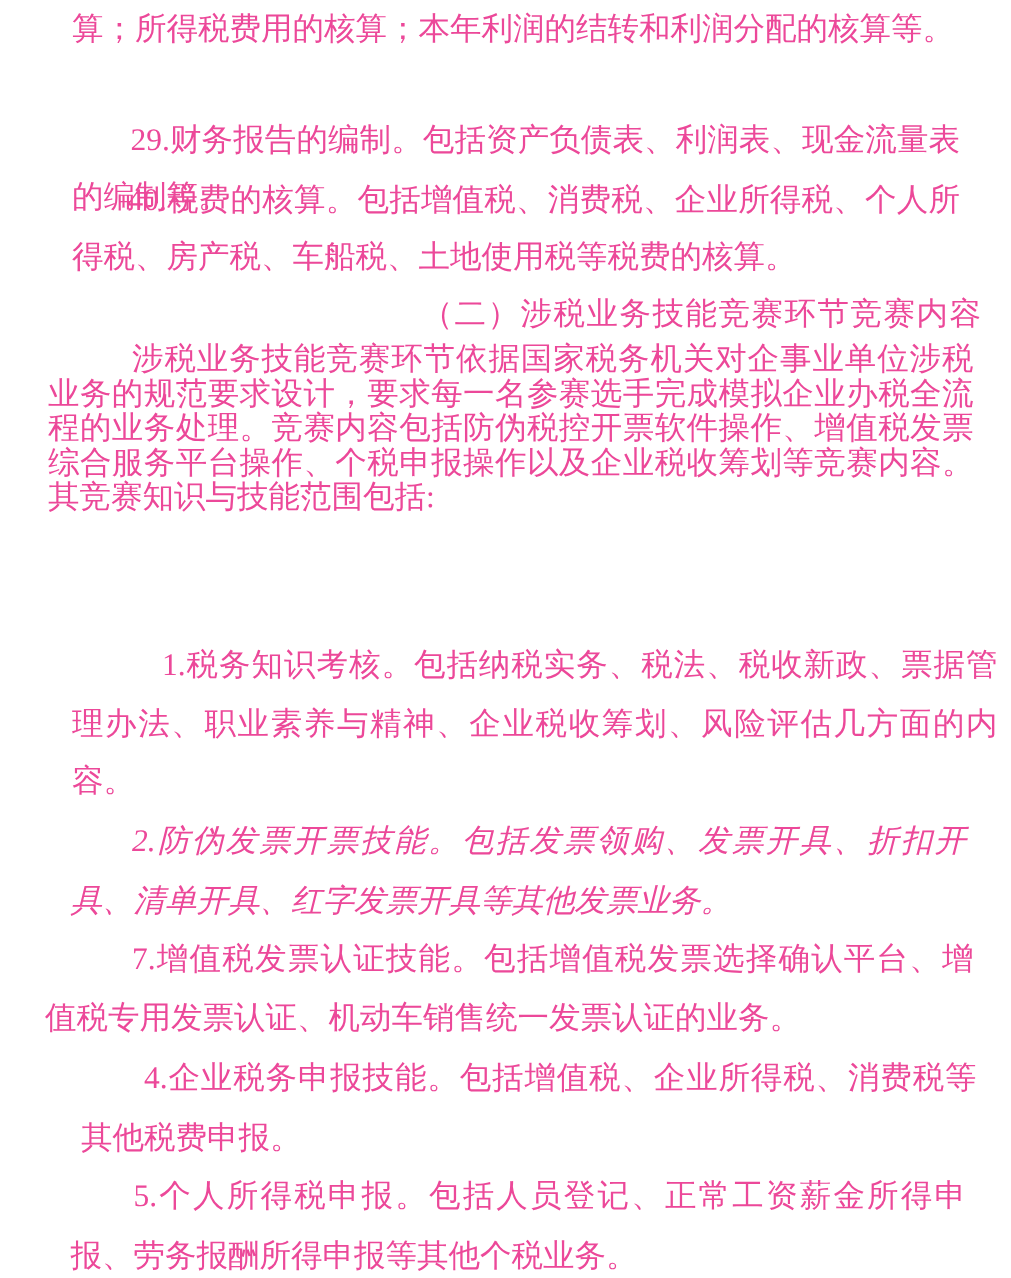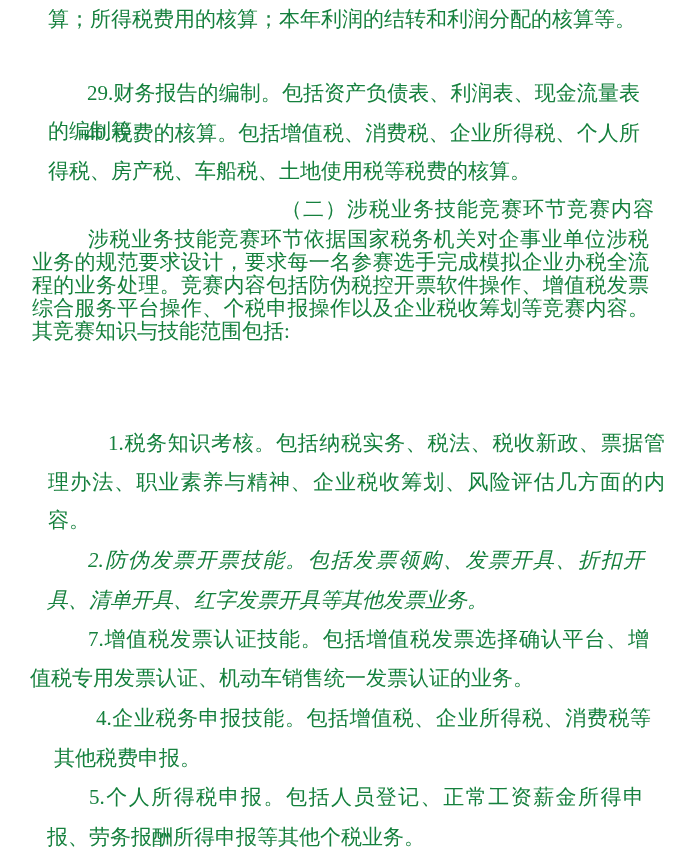--- a/index.html
+++ b/index.html
@@ -21,21 +21,21 @@
     background: #ffffff;
   }
   .para {
     position: absolute;
     margin: 0;
     font-size: 21px;
     text-align: justify;
     text-justify: inter-character;
     word-break: break-all;
     letter-spacing: 0px;
-    color: #15803d;
+    color: #ec4899;
   }
   
   .p0 { top: 0px;   left: 48px; width: 592px; line-height: 38px;   text-indent: 0; }
   
   .p1 { top: 38px;  left: 48px; width: 592px; line-height: 38px;   text-indent: 39px; margin-top: 36px; }
   
   .p2 { top: 114px; left: 48px; width: 592px; line-height: 38px;   text-indent: 37px; }
   
   .p3 { top: 190px; left: 95px; width: 560px; line-height: 38px;   text-indent: 0; text-align: right; letter-spacing: 1px; }
   

